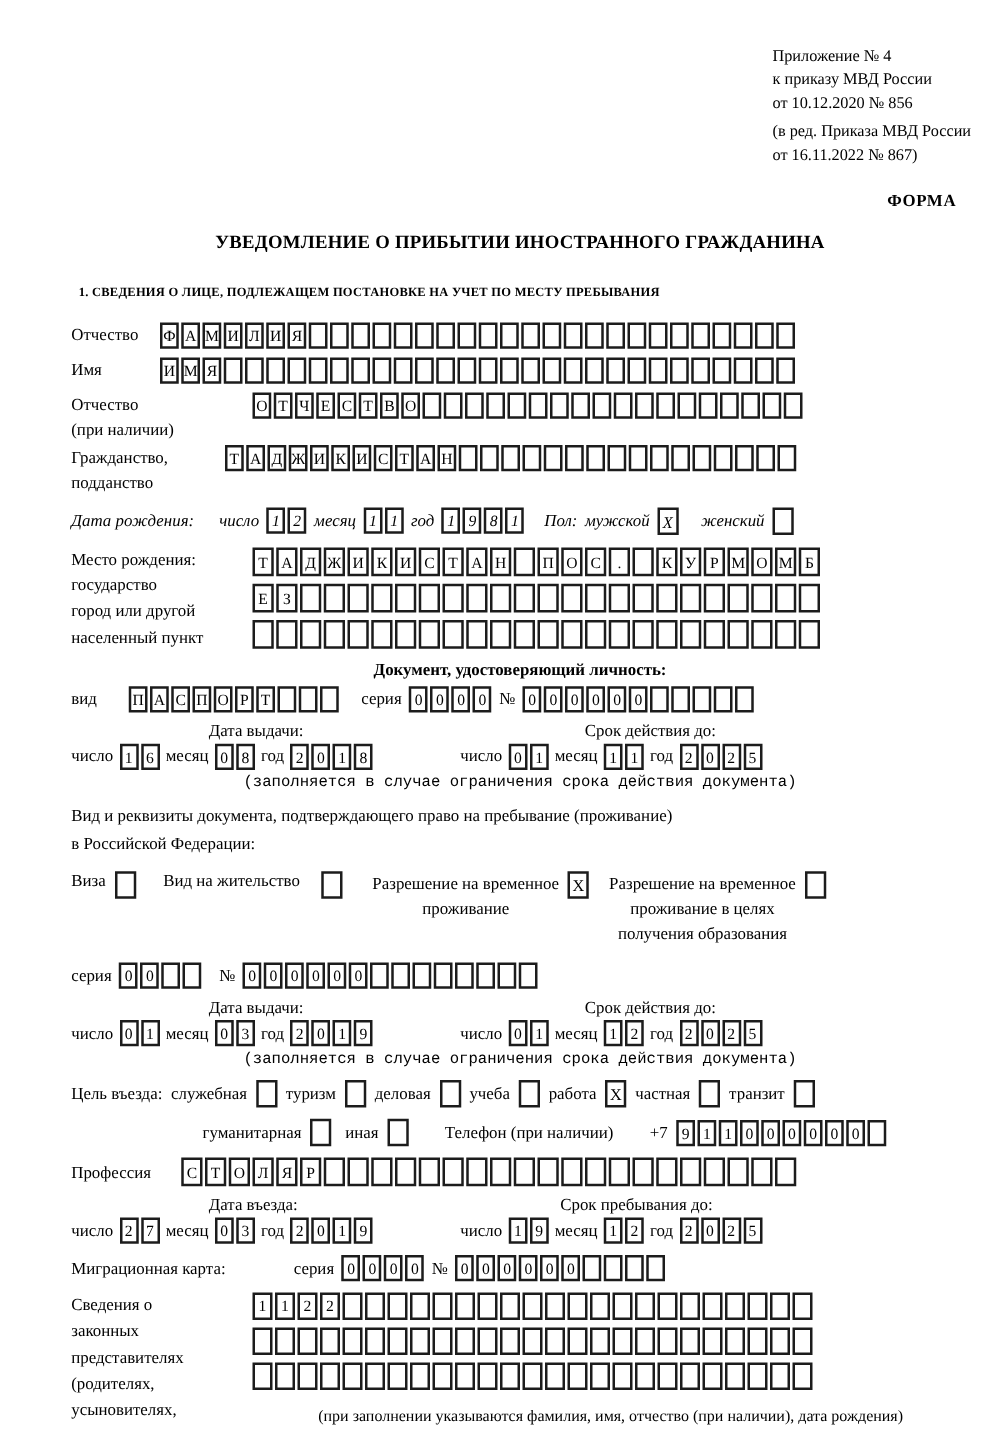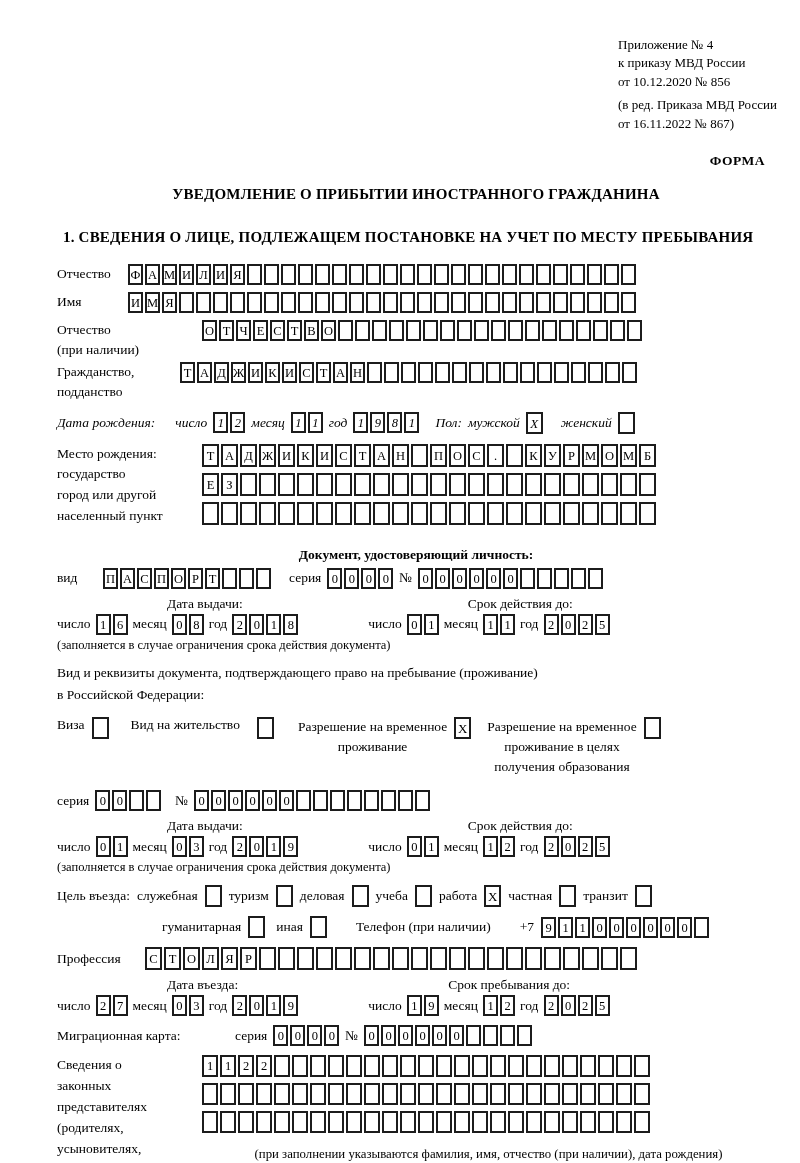--- a/index.html
+++ b/index.html
@@ -29,36 +29,36 @@
   .lbl { flex:none; }
 
   
   .hdr-right { margin-left:561px; width:210px; font-size:13px; line-height:1.42; }
   .hdr-right .gap { height:5px; }
   .forma { text-align:right; padding-right:10px; font-weight:bold; margin-top:20px; font-size:13.5px; letter-spacing:.5px;}
 
   
   .title { text-align:center; font-weight:bold; font-size:15px; line-height:1.55; margin-top:14px; letter-spacing:.2px; }
   .title .uline { display:inline-block; width:55px; border-bottom:2px solid #333; height:14px; margin-left:10px; }
-  .sec-head { font-weight:bold; font-size:15px; margin:22px 0 18px 6px; letter-spacing:.2px; }
+  .sec-head { font-weight:bold; font-size:10px; margin:22px 0 18px 6px; letter-spacing:.2px; }
 
   
   .w71  { width:71px; }
   .w123 { width:123px; }
   .w145 { width:145px; }
   .lbl2 { line-height:1.5; }
 
   .center-bold { text-align:center; font-weight:bold; margin:3px 0 5px 0; }
 
   .date-heads { display:flex; margin:6px 0 2px 0; }
   .date-heads .h1 { margin-left:110px; }
   .date-heads .h2 { margin-left:225px; }
   .date-row { display:flex; align-items:center; }
   .date-row .grp { display:flex; align-items:center; gap:5px; }
-  .small-note { text-align:left; font-size:12.5px; margin-top:3px; }
+  .small-note { text-align:center; font-size:12.5px; margin-top:3px;font-family:Liberation Mono, monospace; }
 
   .permit-row { display:flex; align-items:flex-start; margin:10px 0 14px 0; }
   .permit-item { display:flex; align-items:flex-start; gap:7px; }
   .permit-item .txt { text-align:center; line-height:1.45; }
 
   .purpose { display:flex; align-items:center; gap:7px; flex-wrap:nowrap; margin-bottom:9px; }
   .indent105 { margin-left:105px; }
 
   .stack { line-height:1.55; }
   .cellrows > div { margin-bottom:6px; }
@@ -254,21 +254,21 @@
     <span class="cells cb">
         <span class="cell">X</span>
       </span>
     <span style="width:6px;"></span>
     <span>женский</span>
     <span class="cells cb">
         <span class="cell"></span>
       </span>
   </div>
 
-  <div class="row row-top" style="margin-bottom:16px;">
+  <div class="row row-top" style="margin-bottom:3px;">
     <div class="lbl w145 stack">
       <div>Место рождения:</div>
       <div>государство</div>
       <div>город или другой</div>
       <div>населенный пункт</div>
     </div>
     <div class="cellrows">
       <div class="cells lg">
           <span class="cell">Т</span>
           <span class="cell">А</span>

